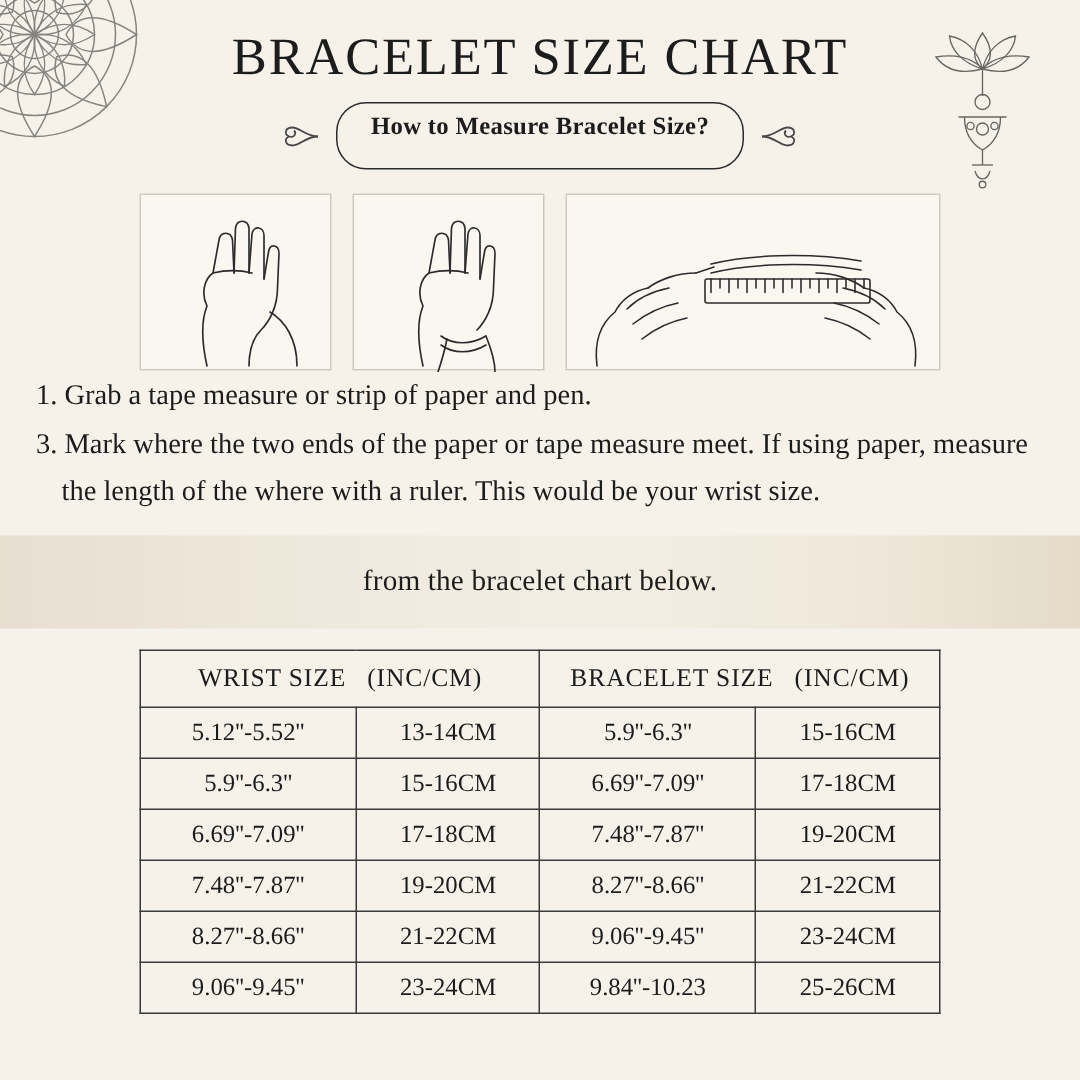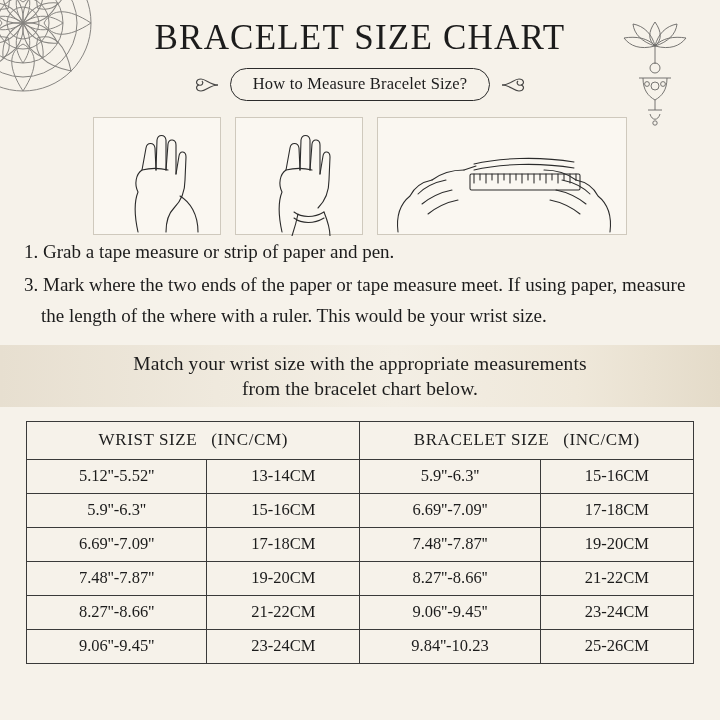--- a/index.html
+++ b/index.html
@@ -55,23 +55,23 @@
   .subtitle-row {
     display: flex;
     align-items: center;
     justify-content: center;
     margin-top: 10px;
     gap: 10px;
   }
   .subtitle-pill {
     border: 1.6px solid #2b2b2b;
     border-radius: 20px;
-    padding: 5px 22px 6px 22px;
+    padding: 5px 22px 18px 22px;
     font-size: 16.5px;
-    font-weight: normal;
+    font-weight: bold;
     letter-spacing: .2px;
     white-space: nowrap;
   }
   .flourish {
     width: 26px;
     height: 20px;
     opacity: .85;
   }
 
   
@@ -117,21 +117,21 @@
   }
   .banner-line {
     font-size: 19.5px;
     line-height: 1.32;
     letter-spacing: .1px;
   }
 
   
   table.size-table {
     border-collapse: collapse;
-    width: 668px;
+    width: 534px;
     margin: 14px auto 0 auto;
     font-size: 16.5px;
   }
   table.size-table th,
   table.size-table td {
     border: 1px solid #3a3a3a;
     text-align: center;
     padding: 6px 4px 7px 4px;
     font-weight: normal;
     white-space: nowrap;
@@ -301,21 +301,20 @@
       <span>Grab a tape measure or strip of paper and pen.</span>
     </div>
     <div class="step">
       <span>3.</span>
       <span>Mark where the two ends of the paper or tape measure meet. If using paper, measure</span>
       <span class="cont">the length of the where with a ruler. This would be your wrist size.</span>
     </div>
   </div>
 
   <div class="banner">
-    <div class="banner-line">Match your wrist size with the appropriate measurements</div>
     <div class="banner-line">from the bracelet chart below.</div>
   </div>
 
   <table class="size-table">
     <colgroup>
       <col class="c1">
         <col class="c2">
         <col class="c3">
         <col class="c4">
     </colgroup>

